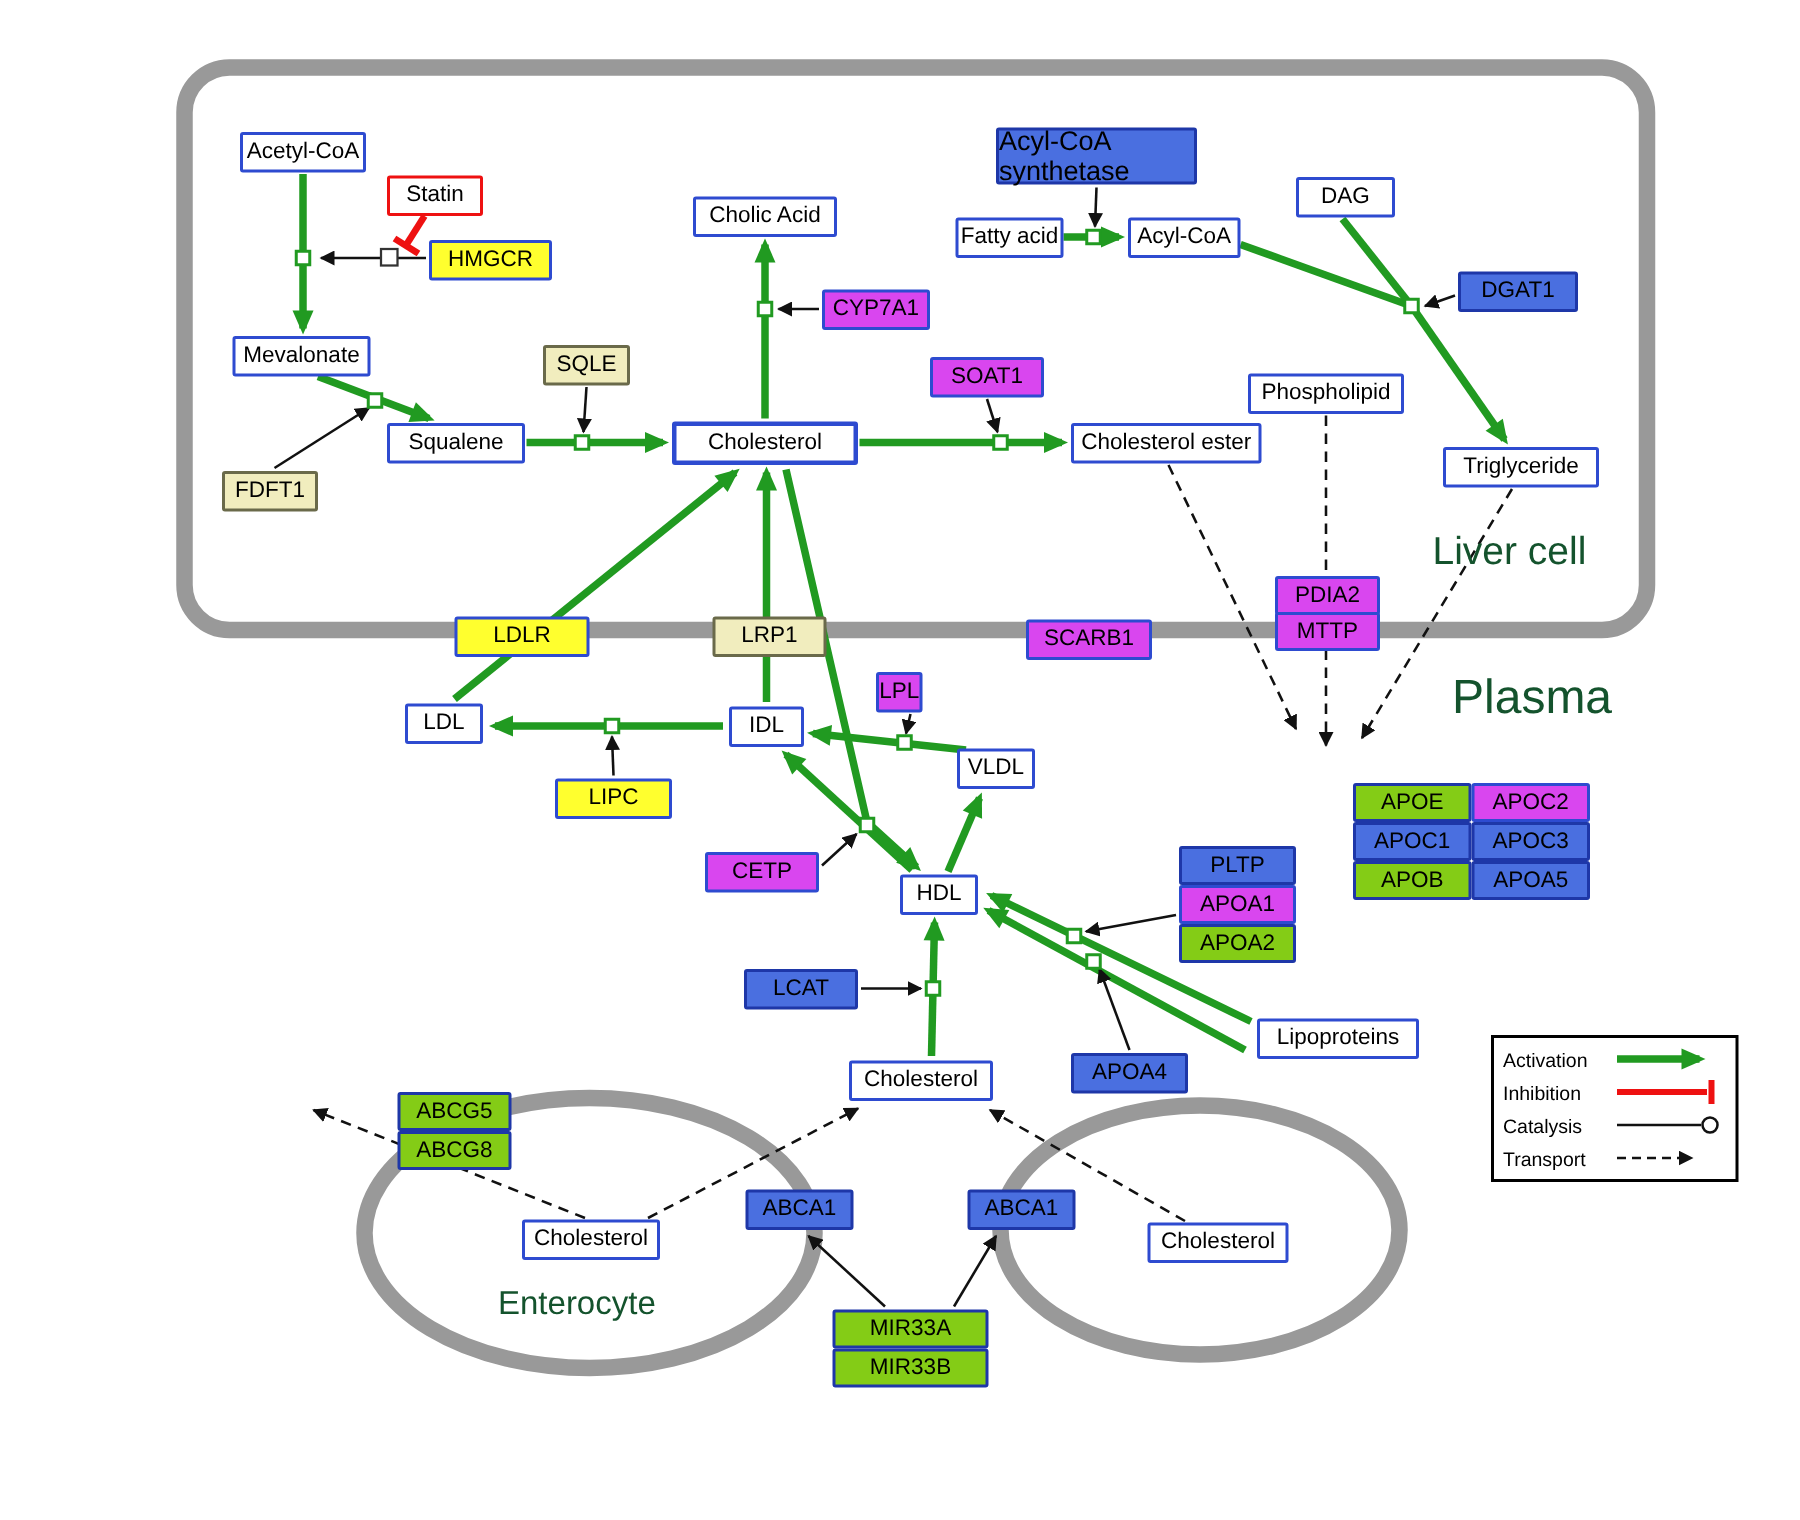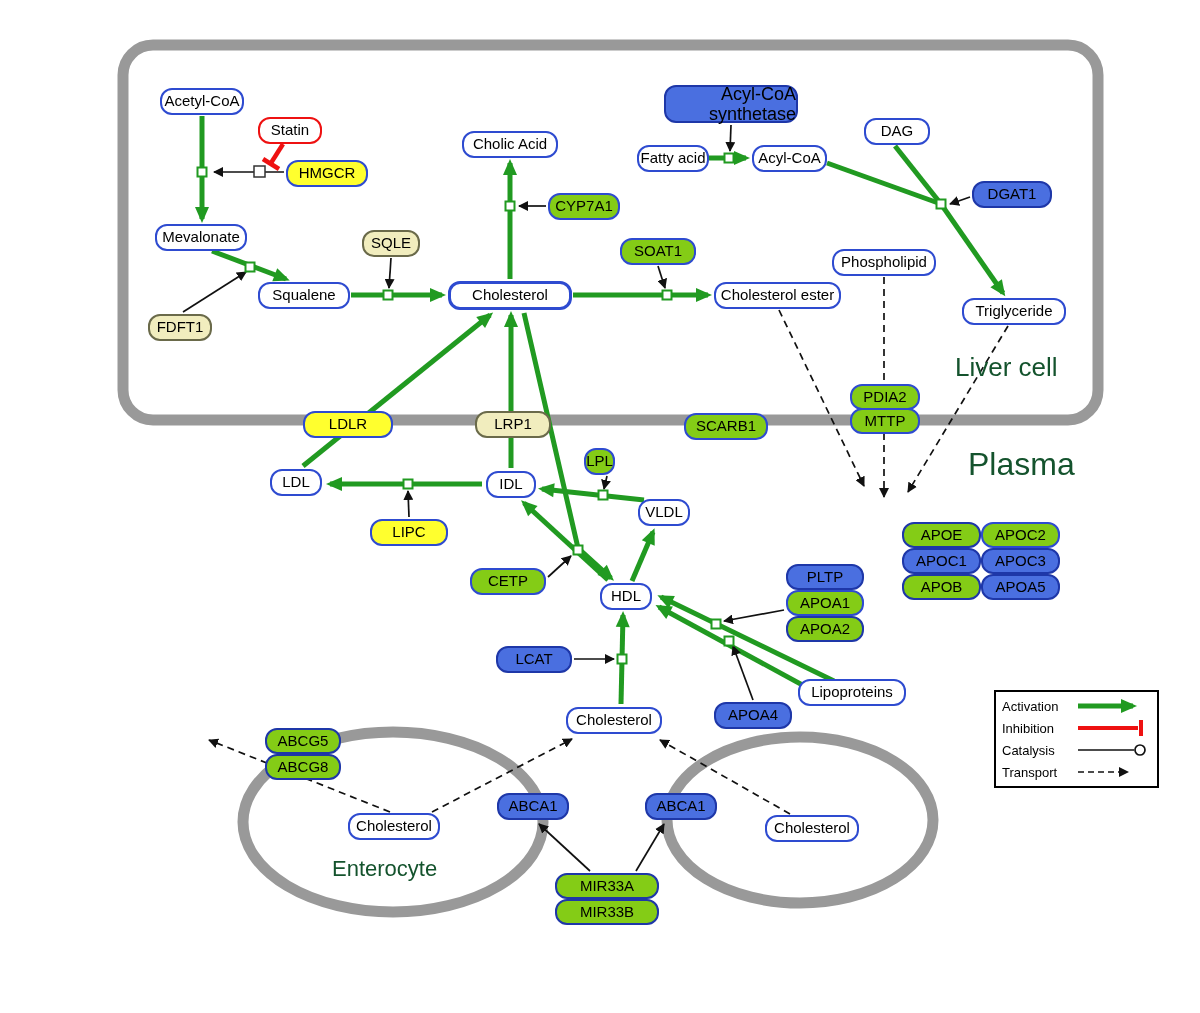--- a/index.html
+++ b/index.html
@@ -1,26 +1,26 @@
 <!DOCTYPE html>
 <html><head>
 <meta charset="utf-8">
 <style>
   * { margin:0; padding:0; box-sizing:border-box; }
   body { font-family:"Liberation Sans", sans-serif; background:#fff; }
   .stage { position:relative; width:1200px; height:1013px; background:#fff; overflow:hidden; }
   svg.edges { position:absolute; left:0; top:0; }
   .node { position:absolute; display:flex; align-items:center; justify-content:center;
-          text-align:right; font-size:15px; color:#000; border:2px solid #2e4bd0;
-          background:#fff; border-radius:12px; line-height:1.12; }
+          text-align:left; font-size:15px; color:#000; border:2px solid #2e4bd0;
+          background:#fff; border-radius:2px; line-height:1.12; }
   .thick { border-width:3px; }
   .red-border { border-color:#ee1111; }
   .pale   { background:#f1edbe; border-color:#6a6a4a; }
   .yellow { background:#ffff2e; }
-  .lblue  { background:#84cc16; }
+  .lblue  { background:#d946ef; }
   .mblue  { background:#4a6fe0; border-color:#1e37a8; }
   .dblue  { background:#84cc16; border-color:#1e37a8; }
   .small  { font-size:18px; }
   .comp-label { position:absolute; font-weight:normal; color:#14532d; }
   .legend-box { position:absolute; left:994px; top:690px; width:165px; height:98px;
                 border:2px solid #000; background:transparent; }
   .legend-label { position:absolute; font-size:13px; color:#000; }
 </style>
 </head>
 <body>
@@ -159,21 +159,21 @@
   <div class="node lblue" style="left:786px;top:590px;width:78px;height:26px">APOA1</div>
   <div class="node dblue" style="left:786px;top:616px;width:78px;height:26px">APOA2</div>
   <div class="node dblue" style="left:902px;top:522px;width:79px;height:26px">APOE</div>
   <div class="node lblue" style="left:981px;top:522px;width:79px;height:26px">APOC2</div>
   <div class="node mblue" style="left:902px;top:548px;width:79px;height:26px">APOC1</div>
   <div class="node mblue" style="left:981px;top:548px;width:79px;height:26px">APOC3</div>
   <div class="node dblue" style="left:902px;top:574px;width:79px;height:26px">APOB</div>
   <div class="node mblue" style="left:981px;top:574px;width:79px;height:26px">APOA5</div>
   <div class="node mblue" style="left:496px;top:646px;width:76px;height:27px">LCAT</div>
   <div class="node mblue" style="left:714px;top:702px;width:78px;height:27px">APOA4</div>
-  <div class="node" style="left:798px;top:679px;width:108px;height:27px">Lipoproteins</div>
+  <div class="node" style="left:838px;top:679px;width:108px;height:27px">Lipoproteins</div>
   <div class="node" style="left:566px;top:707px;width:96px;height:27px">Cholesterol</div>
   <div class="node dblue" style="left:265px;top:728px;width:76px;height:26px">ABCG5</div>
   <div class="node dblue" style="left:265px;top:754px;width:76px;height:26px">ABCG8</div>
   <div class="node" style="left:348px;top:813px;width:92px;height:27px">Cholesterol</div>
   <div class="node mblue" style="left:497px;top:793px;width:72px;height:27px">ABCA1</div>
   <div class="node mblue" style="left:645px;top:793px;width:72px;height:27px">ABCA1</div>
   <div class="node" style="left:765px;top:815px;width:94px;height:27px">Cholesterol</div>
   <div class="node dblue" style="left:555px;top:873px;width:104px;height:26px">MIR33A</div>
   <div class="node dblue" style="left:555px;top:899px;width:104px;height:26px">MIR33B</div>
 

